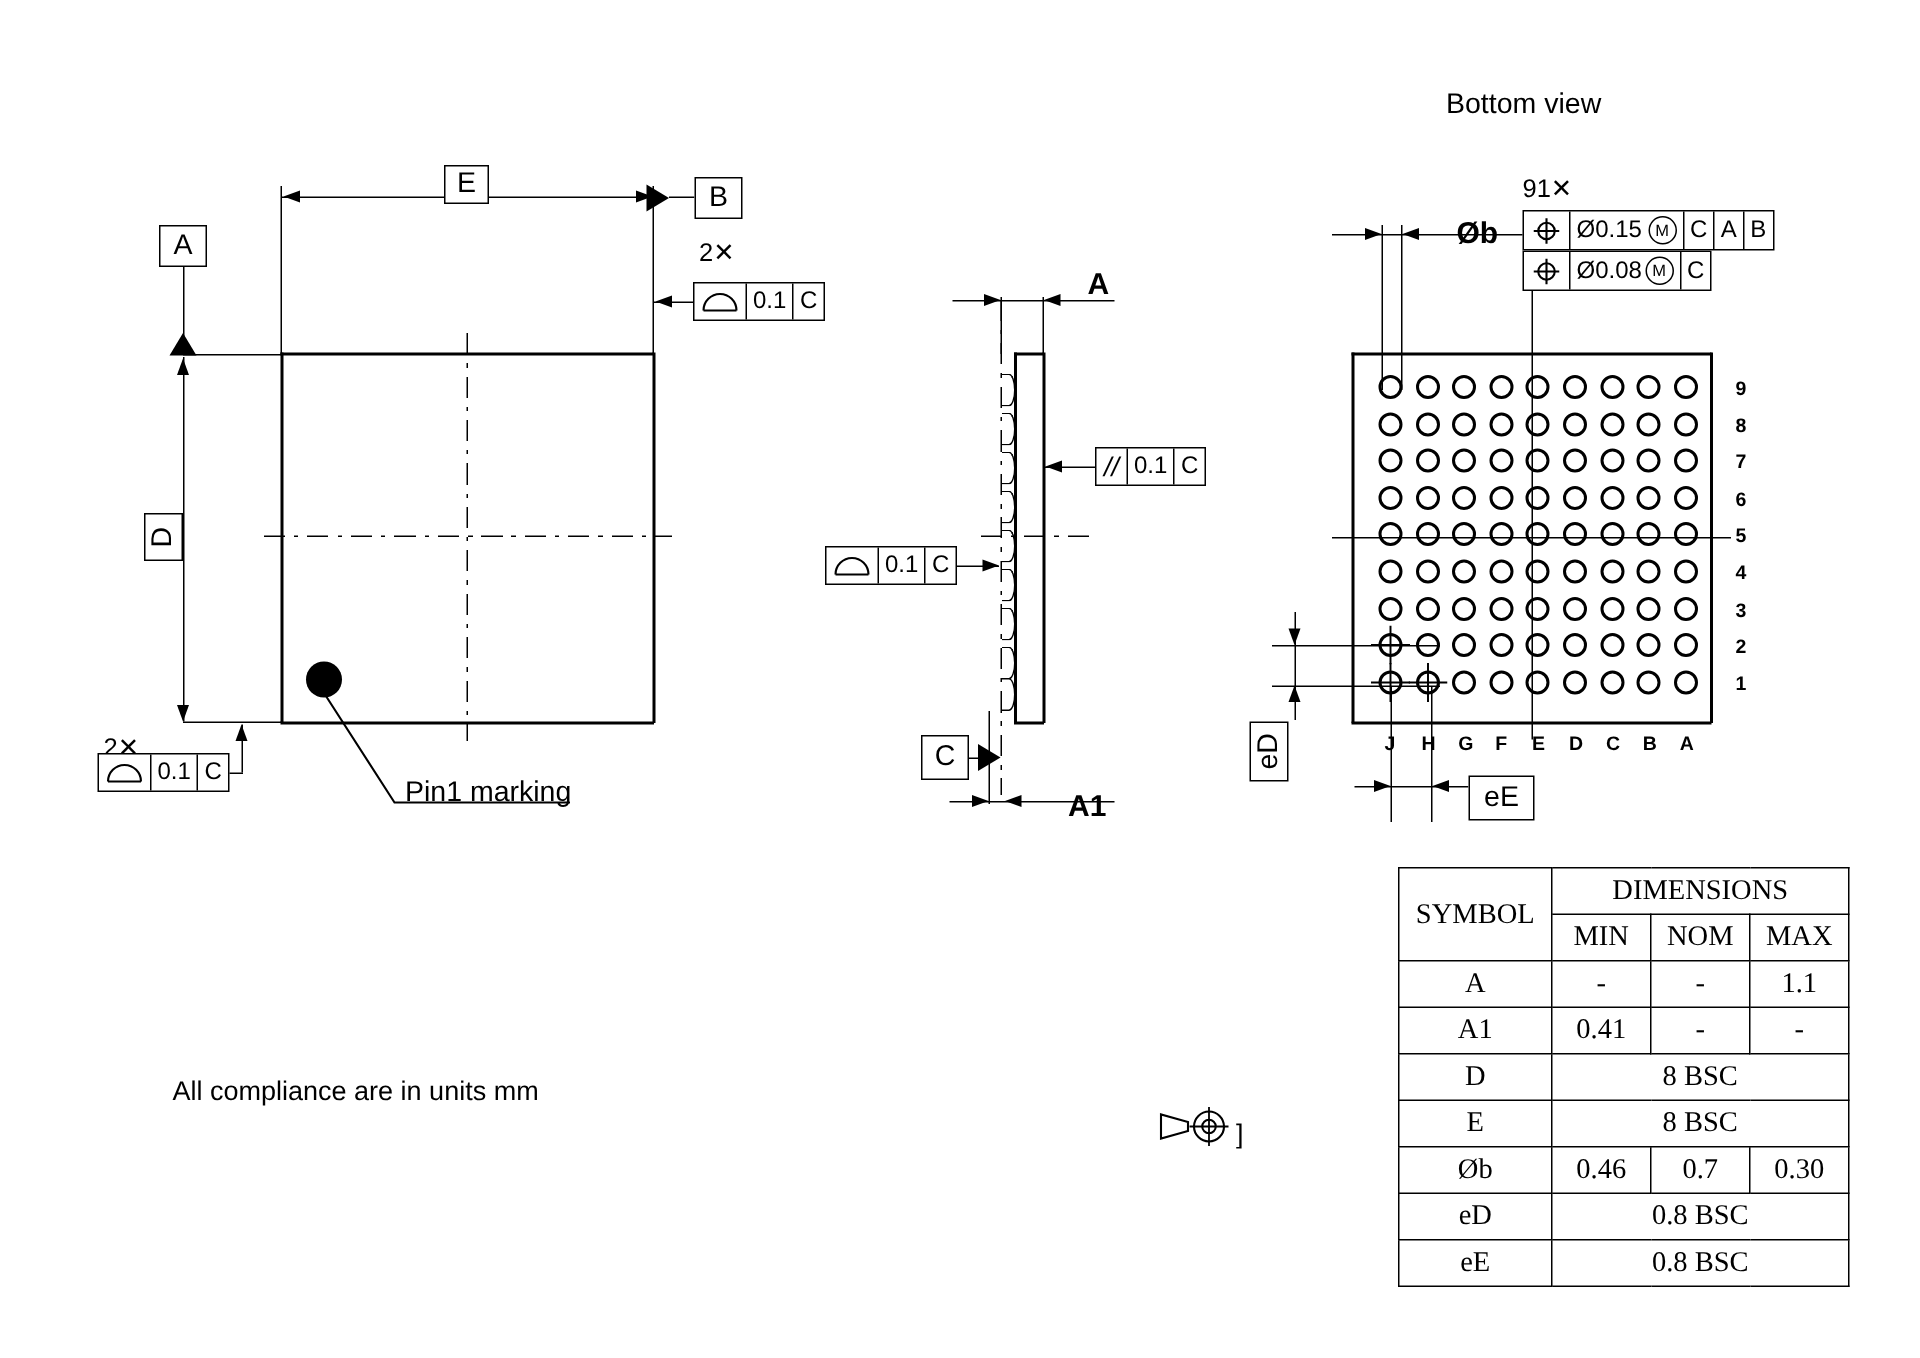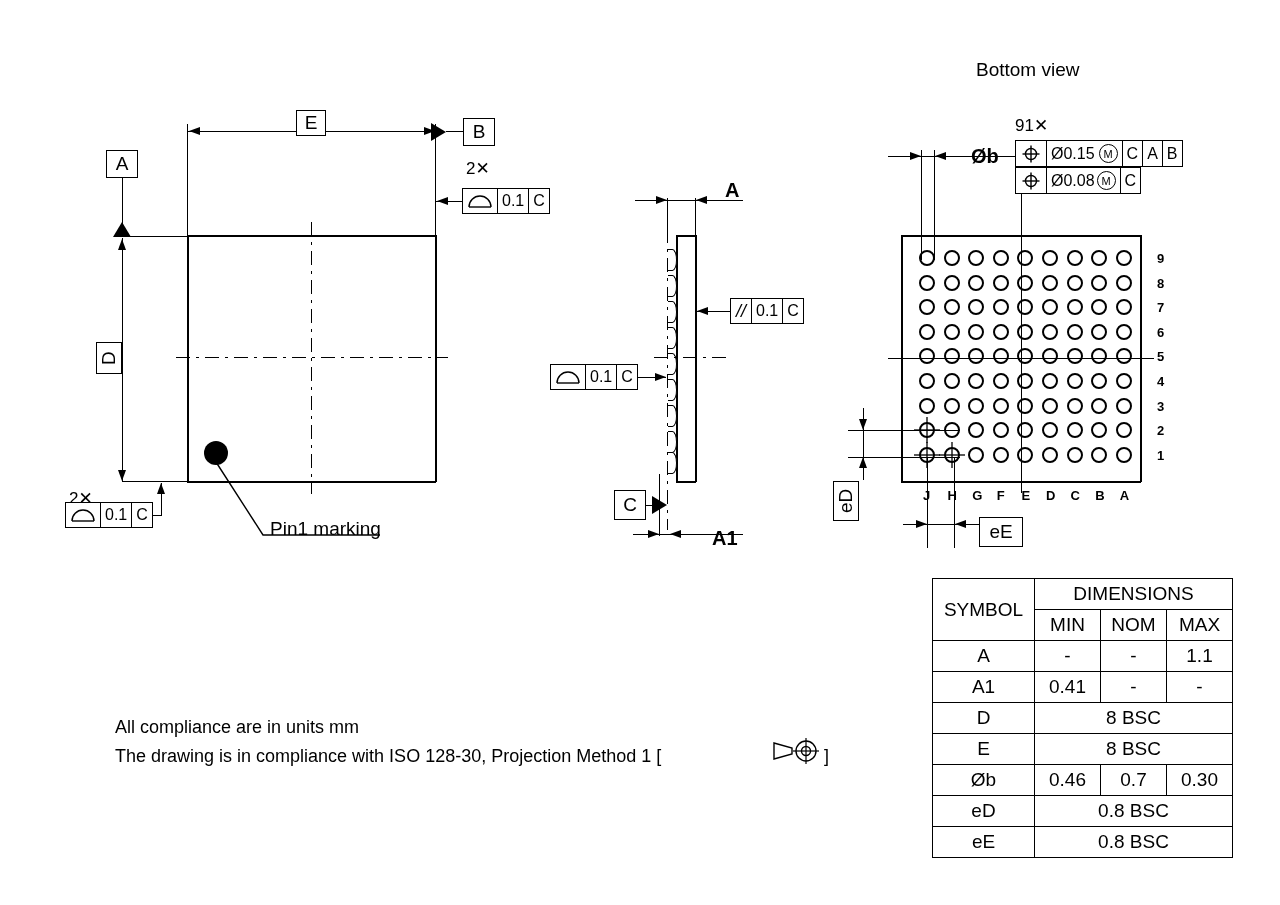--- a/index.html
+++ b/index.html
@@ -121,21 +121,21 @@
   .arr-up    { border-left: 4px solid transparent; border-right: 4px solid transparent; border-bottom: 11px solid #000; }
   .arr-down  { border-left: 4px solid transparent; border-right: 4px solid transparent; border-top: 11px solid #000; }
   
   .dtri-up   { border-left: 9px solid transparent; border-right: 9px solid transparent; border-bottom: 15px solid #000; }
   .dtri-right{ border-top: 9px solid transparent; border-bottom: 9px solid transparent; border-left: 15px solid #000; }
 
   
   #dimtable {
     position: absolute;
     border-collapse: collapse;
-    font-family: Liberation Sans, sans-serif;
+    font-family: Liberation Serif, serif;
     background: #fff;
   }
   #dimtable td, #dimtable th {
     border: 1px solid #000;
     text-align: center;
     font-weight: normal;
     font-size: 19px;
     padding: 4px 0;
     box-sizing: border-box;
   }
@@ -272,21 +272,21 @@
   <div class="boxlbl" style="left:614px; top:490px; width:32px; height:30px;">C</div>
   <div class="hline" style="left:646px; top:505px; width:7px;"></div>
   <div class="dtri-right" style="position:absolute; left:652px; top:496px;"></div>
 
   <div class="vline" style="left:659px; top:474px; height:62px;"></div>
   <div class="hline" style="left:633px; top:534px; width:110px;"></div>
   <div class="arrow arr-right" style="left:648px; top:530px;"></div>
   <div class="arrow arr-left" style="left:670px; top:530px;"></div>
   <div class="txt t-dim" style="left:712px; top:528px;">A1</div>
 
-  <div class="txt t-title" style="left:964px; top:60px;margin-left:12px;">Bottom view</div>
+  <div class="txt t-title" style="left:964px; top:60px;">Bottom view</div>
 
   <div class="hline thick" style="left:901px; top:235px; width:240px;"></div>
   <div class="hline thick" style="left:901px; top:481px; width:240px;"></div>
   <div class="vline thick" style="left:901px; top:235px; height:247px;"></div>
   <div class="vline thick" style="left:1140px; top:235px; height:247px;"></div>
 
   <div class="vline" style="left:1021px; top:188px; height:305px;"></div>
   <div class="hline" style="left:888px; top:358px; width:266px;"></div>
 
   <div id="ballgrid">
@@ -457,21 +457,20 @@
   <div class="boxlbl rot" style="left:833px; top:481px; width:26px; height:40px;">eD</div>
 
   <div class="vline" style="left:927px; top:458px; height:90px;"></div>
   <div class="vline" style="left:954px; top:458px; height:90px;"></div>
   <div class="hline" style="left:903px; top:524px; width:76px;"></div>
   <div class="arrow arr-right" style="left:916px; top:520px;"></div>
   <div class="arrow arr-left" style="left:955px; top:520px;"></div>
   <div class="boxlbl" style="left:979px; top:517px; width:44px; height:30px;">eE</div>
 
   <div class="txt t-note" style="left:115px; top:718px;">All compliance are in units mm</div>
-  <div class="txt t-note" style="left:115px; top:747px;">The drawing is in compliance with ISO 128-30, Projection Method 1 [</div>
   <svg class="abs" style="left:772px; top:737px; width:52px; height:28px;" aria-hidden="true">
     <polygon points="2,6 2,22 20,17 20,11" fill="none" stroke="#000" stroke-width="1.4"></polygon>
     <circle cx="34" cy="14" r="10" fill="none" stroke="#000" stroke-width="1.4"></circle>
     <circle cx="34" cy="14" r="4.5" fill="none" stroke="#000" stroke-width="1.4"></circle>
     <line x1="34" y1="1" x2="34" y2="27" stroke="#000" stroke-width="1.2"></line>
     <line x1="21" y1="14" x2="47" y2="14" stroke="#000" stroke-width="1.2"></line>
   </svg>
   <div class="txt t-note" style="left:824px; top:747px;">]</div>
 
   <table id="dimtable" style="left:932px; top:578px;">

